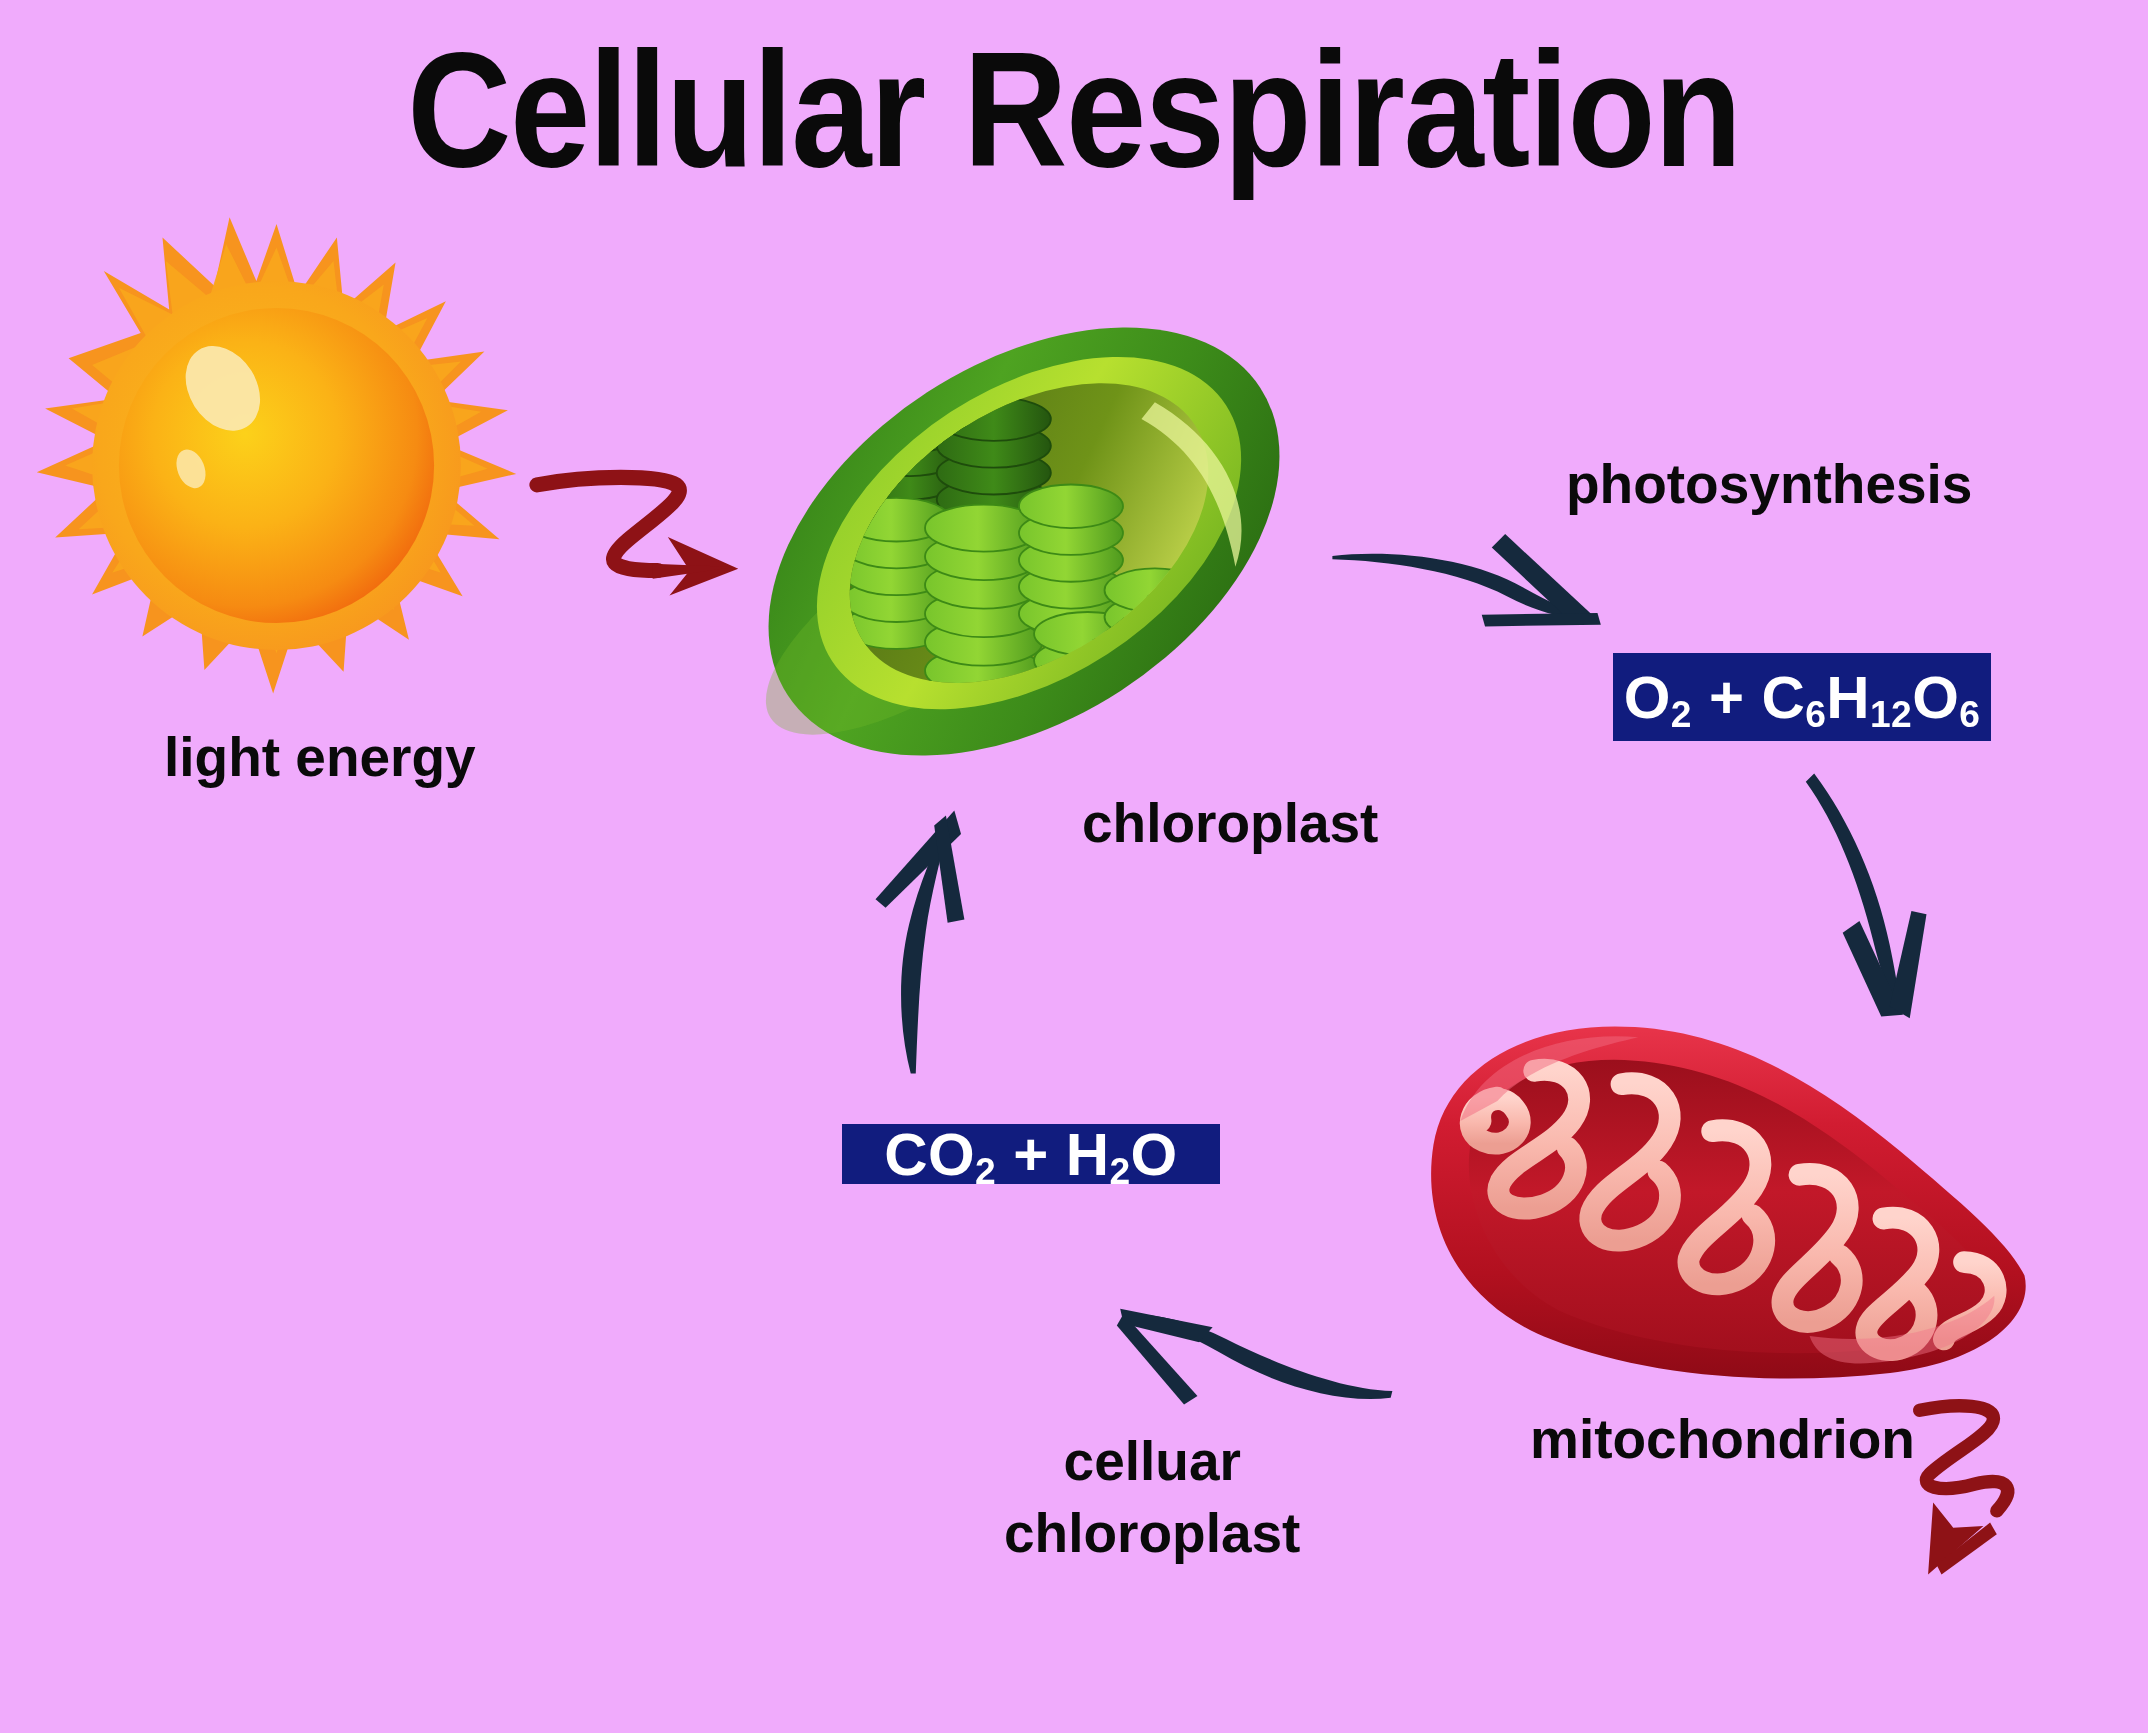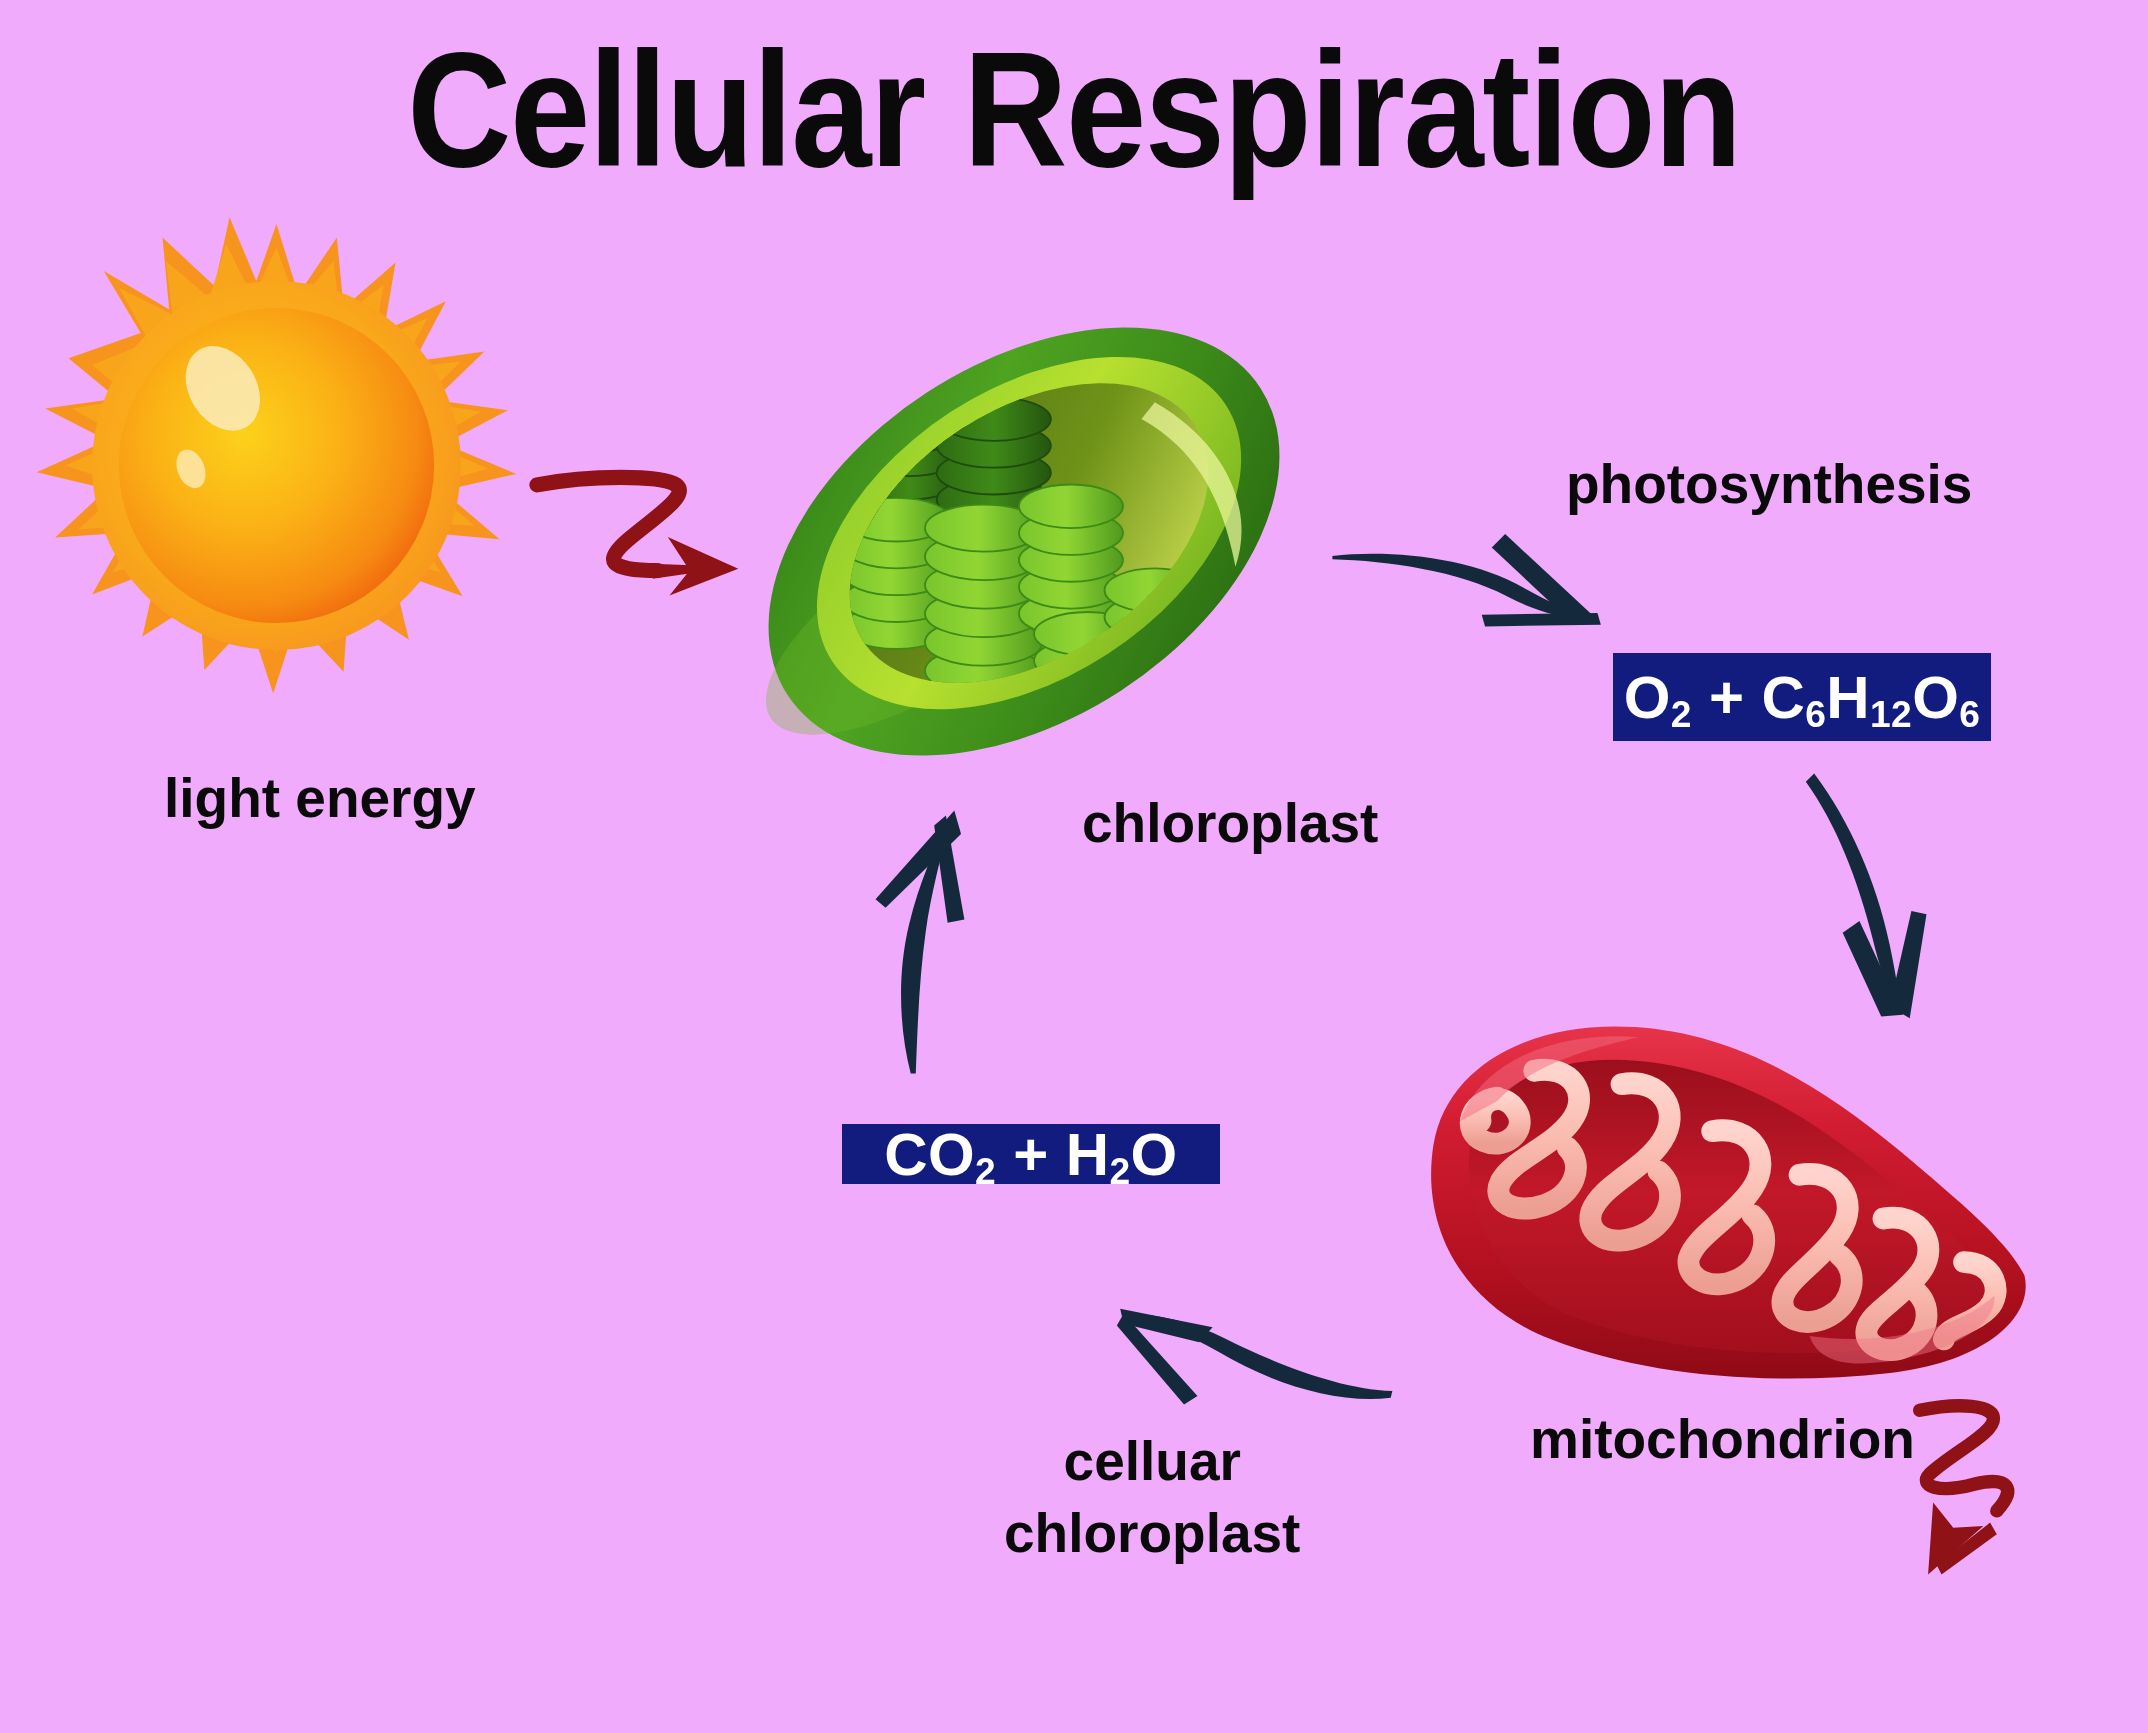--- a/index.html
+++ b/index.html
@@ -120,21 +120,21 @@
 
       <circle cx="150" cy="150" r="110" fill="url(#sunHalo)"></circle>
 
       <circle cx="150" cy="150" r="94" fill="url(#sunCore)"></circle>
 
       <ellipse cx="118" cy="104" rx="20" ry="27" fill="#fbe7ad" opacity="0.93" transform="rotate(-32 118 104)"></ellipse>
       <ellipse cx="99" cy="152" rx="8" ry="12" fill="#fbe7ad" opacity="0.85" transform="rotate(-22 99 152)"></ellipse>
     </svg>
   </div>
 
-  <div class="label" style="left:164px; top:762px;">light energy</div>
+  <div class="label" style="left:164px; top:721px;">light energy</div>
 
   <div class="arrow" style="left:510px; top:453px; width:277px; height:151px;">
     <svg width="277" height="151" viewBox="0 0 330 180">
       <g fill="none" stroke="#8e1216" stroke-width="18" stroke-linecap="round" stroke-linejoin="round">
         <path d="M32,38 C95,26 180,26 198,38 C214,50 176,74 140,104 C112,128 116,140 176,140"></path>
       </g>
       <path fill="#8e1216" d="M188,100 L272,138 L190,170 L214,140 Z"></path>
       <path fill="#8e1216" d="M170,132 L268,136 L170,150 Z"></path>
     </svg>
   </div>

